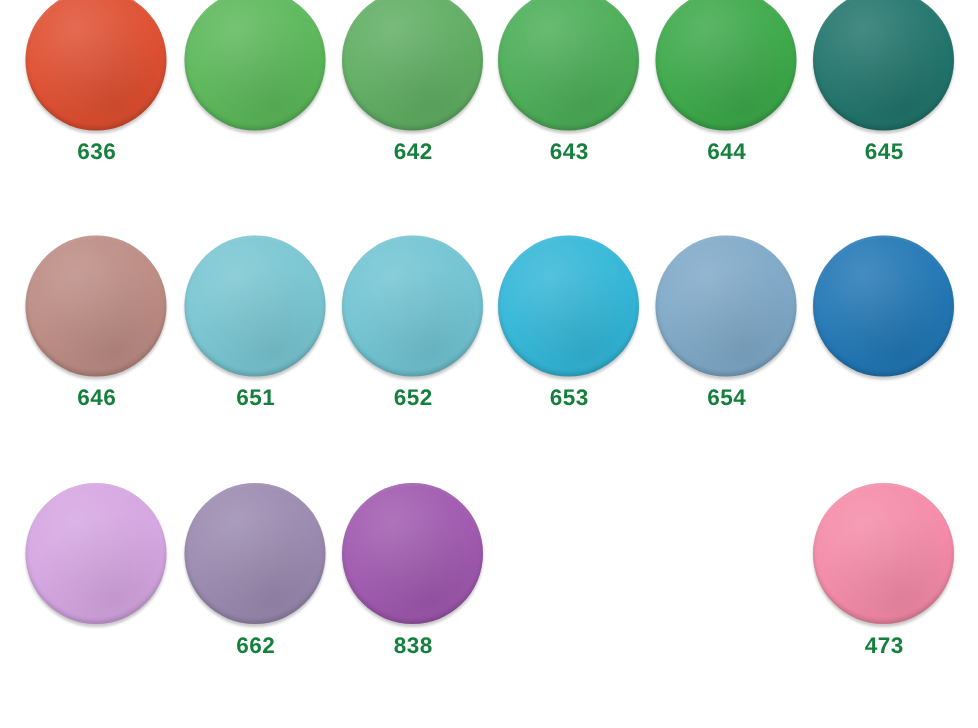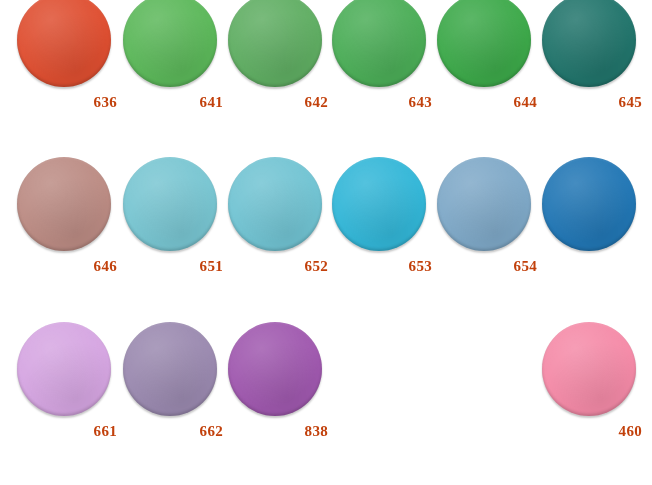--- a/index.html
+++ b/index.html
@@ -77,25 +77,25 @@
     left: 0; top: 0; right: 0; bottom: 0;
     border-radius: 50%;
     box-shadow: inset 0 -2px 3px rgba(0,0,0,0.16),
                 inset 0 1px 2px rgba(255,255,255,0.10);
   }
   .swatch-label {
     position: absolute;
     left: 0;
     top: 101px;
     width: 105px;
-    text-align: right;
-    font-family: Liberation Serif, serif;
+    text-align: center;
+    font-family: Liberation Sans, sans-serif;
     font-size: 15px;
     font-weight: bold;
-    color: #c2410c;
+    color: #15803d;
     letter-spacing: 0.3px;
     line-height: 16px;
   }
 </style>
 </head>
 <body>
 
 <div id="chart">
   <div class="swatch-grid">
 
@@ -109,21 +109,20 @@
         </div>
         <div class="swatch-label">636</div>
       </div>
       <div class="swatch-cell col-1">
         <div class="swatch-disc-wrap">
           <div class="swatch-disc" style="background-color: rgb(92, 184, 90);">
             <div class="disc-sheen"></div>
             <div class="disc-rim"></div>
           </div>
         </div>
-        <div class="swatch-label">641</div>
       </div>
       <div class="swatch-cell col-2">
         <div class="swatch-disc-wrap">
           <div class="swatch-disc" style="background-color: rgb(96, 174, 99);">
             <div class="disc-sheen"></div>
             <div class="disc-rim"></div>
           </div>
         </div>
         <div class="swatch-label">642</div>
       </div>
@@ -213,21 +212,20 @@
     </div>
 
     <div class="swatch-row row-2">
       <div class="swatch-cell col-0">
         <div class="swatch-disc-wrap">
           <div class="swatch-disc" style="background-color: rgb(214, 166, 226);">
             <div class="disc-sheen"></div>
             <div class="disc-rim"></div>
           </div>
         </div>
-        <div class="swatch-label">661</div>
       </div>
       <div class="swatch-cell col-1">
         <div class="swatch-disc-wrap">
           <div class="swatch-disc" style="background-color: rgb(155, 138, 176);">
             <div class="disc-sheen"></div>
             <div class="disc-rim"></div>
           </div>
         </div>
         <div class="swatch-label">662</div>
       </div>
@@ -240,18 +238,18 @@
         </div>
         <div class="swatch-label">838</div>
       </div>
       <div class="swatch-cell col-5">
         <div class="swatch-disc-wrap">
           <div class="swatch-disc" style="background-color: rgb(245, 139, 168);">
             <div class="disc-sheen"></div>
             <div class="disc-rim"></div>
           </div>
         </div>
-        <div class="swatch-label">460</div>
+        <div class="swatch-label">473</div>
       </div>
     </div>
 
   </div>
 </div>
 
 </body></html>

